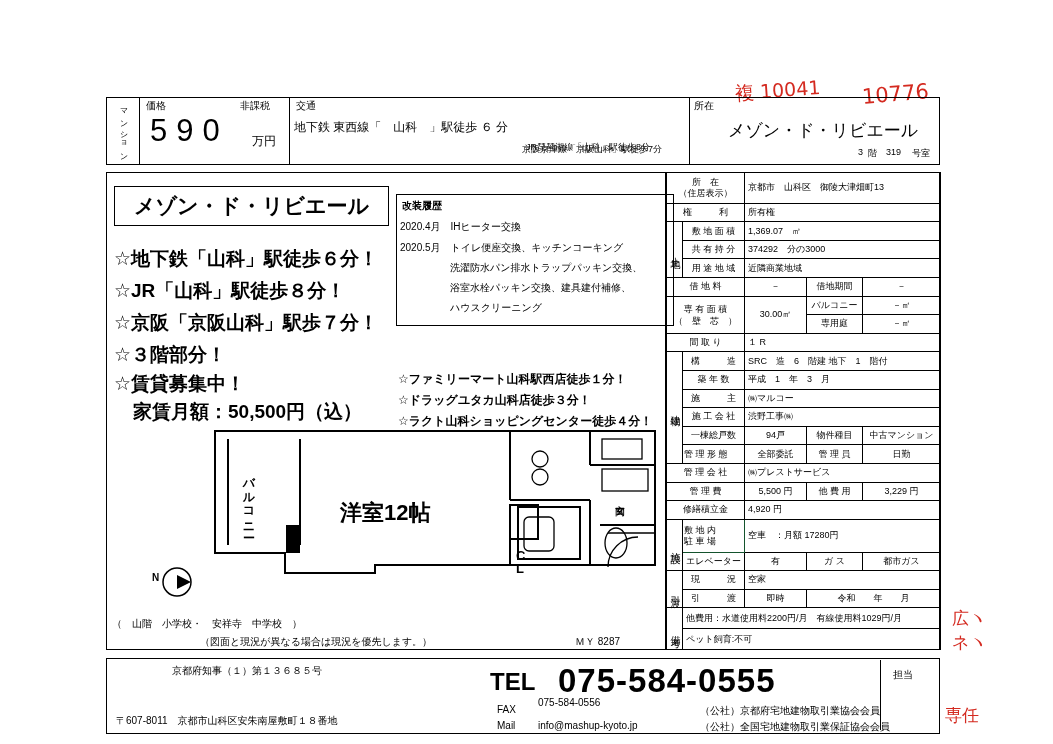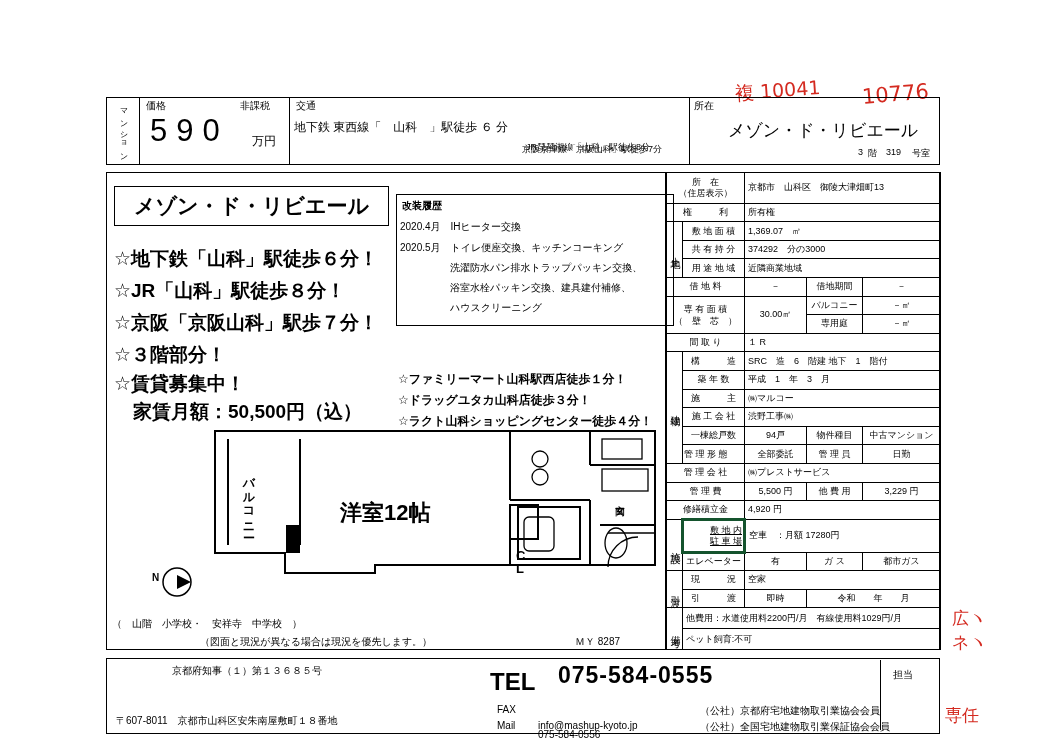--- a/index.html
+++ b/index.html
@@ -233,21 +233,21 @@
           <td style="border:1px solid #000;text-align:center;"><span>5,500</span> <span>円</span></td>
           <td style="border:1px solid #000;text-align:center;">他 費 用</td>
           <td style="border:1px solid #000;text-align:center;"><span>3,229</span> <span>円</span></td>
         </tr>
         <tr style="height:17px;">
           <td colspan="2" style="border:1px solid #000;text-align:center;">修繕積立金</td>
           <td colspan="3" style="border:1px solid #000;padding-left:3px;"><span>4,920</span> <span>円</span></td>
         </tr>
         <tr style="height:30px;">
           <td rowspan="2" style="border:1px solid #000;text-align:center;"><span class="vert" style="font-size:10px;">施設</span></td>
-          <td style="border:3px solid #14532d;text-align:right;line-height:11px;text-decoration:underline;">敷 地 内<br>駐 車 場</td>
+          <td style="border:1px solid #14532d;text-align:left;line-height:11px;">敷 地 内<br>駐 車 場</td>
           <td colspan="3" style="border:1px solid #000;padding-left:3px;">空車　：月額 17280円</td>
         </tr>
         <tr style="height:17px;">
           <td style="border:1px solid #000;text-align:center;">エレベーター</td>
           <td style="border:1px solid #000;text-align:center;">有</td>
           <td style="border:1px solid #000;text-align:center;">ガ ス</td>
           <td style="border:1px solid #000;text-align:center;">都市ガス</td>
         </tr>
         <tr style="height:17px;">
           <td rowspan="2" style="border:1px solid #000;text-align:center;"><span class="vert" style="font-size:10px;">引渡</span></td>
@@ -268,23 +268,23 @@
         </tr>
       </tbody>
     </table>
   </div>
 
   <div class="abs bd" style="left:106px;top:658px;width:834px;height:76px;"></div>
   <div class="abs sm" style="left:172px;top:664px;">京都府知事（１）第１３６８５号</div>
   <div class="abs sm" style="left:116px;top:714px;">〒607-8011　京都市山科区安朱南屋敷町１８番地</div>
 
   <div class="abs" style="left:490px;top:668px;font-size:24px;font-weight:bold;">TEL</div>
-  <div class="abs" style="left:558px;top:662px;font-size:23px;font-weight:bold;letter-spacing:1px;">075-584-0555</div>
+  <div class="abs" style="left:558px;top:662px;font-size:33px;font-weight:bold;letter-spacing:1px;">075-584-0555</div>
   <div class="abs sm" style="left:497px;top:704px;">FAX</div>
-  <div class="abs sm" style="left:538px;top:697px;margin-top:32px;">075-584-0556</div>
+  <div class="abs sm" style="left:538px;top:697px;">075-584-0556</div>
   <div class="abs sm" style="left:497px;top:720px;">Mail</div>
   <div class="abs sm" style="left:538px;top:720px;">info@mashup-kyoto.jp</div>
   <div class="abs sm" style="left:700px;top:704px;">（公社）京都府宅地建物取引業協会会員</div>
   <div class="abs sm" style="left:700px;top:720px;">（公社）全国宅地建物取引業保証協会会員</div>
   <div class="abs sm" style="left:893px;top:668px;">担当</div>
   <div class="abs" style="left:880px;top:660px;width:58px;height:70px;border-left:1px solid #000;"></div>
 
 </div>
 
 </body></html>

